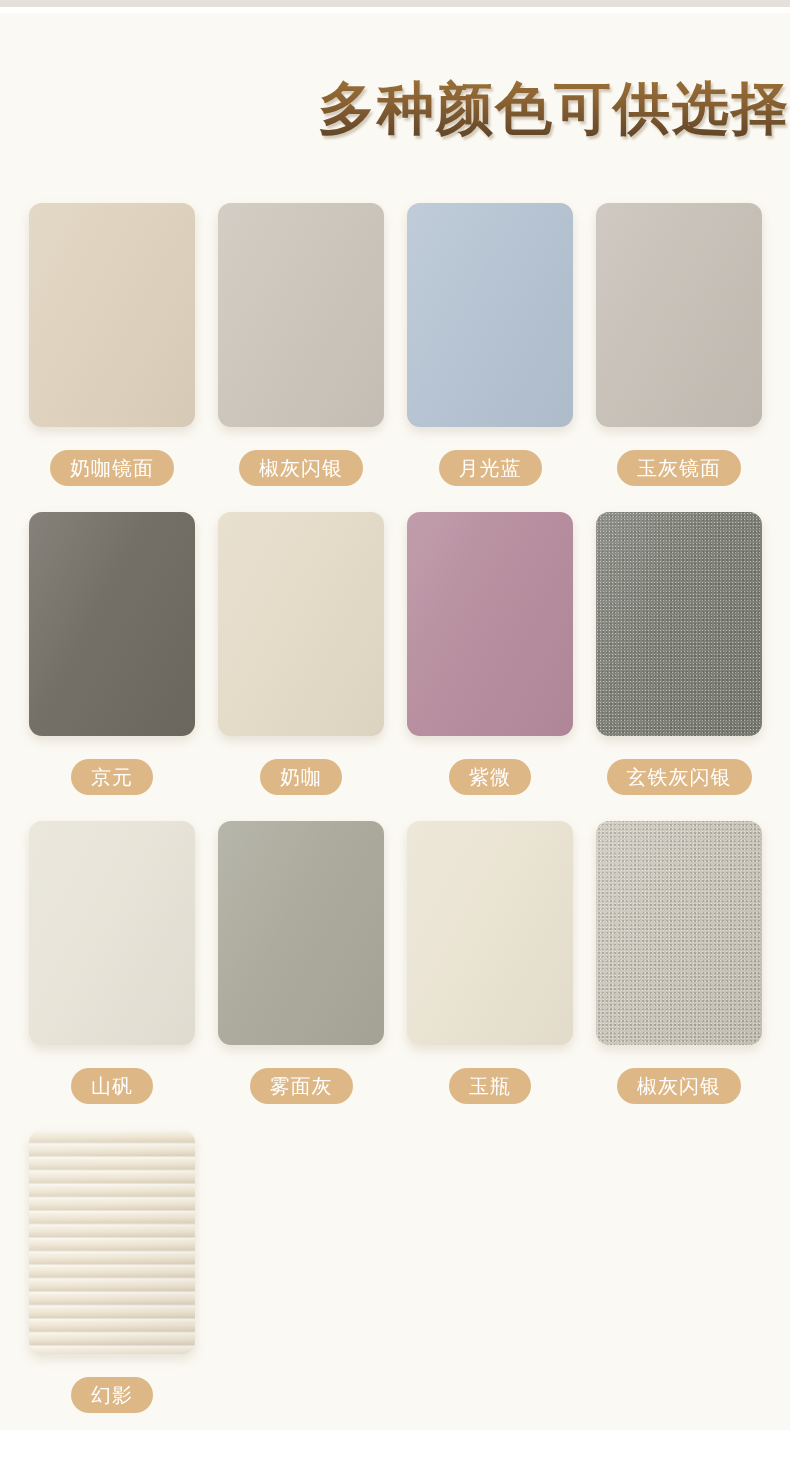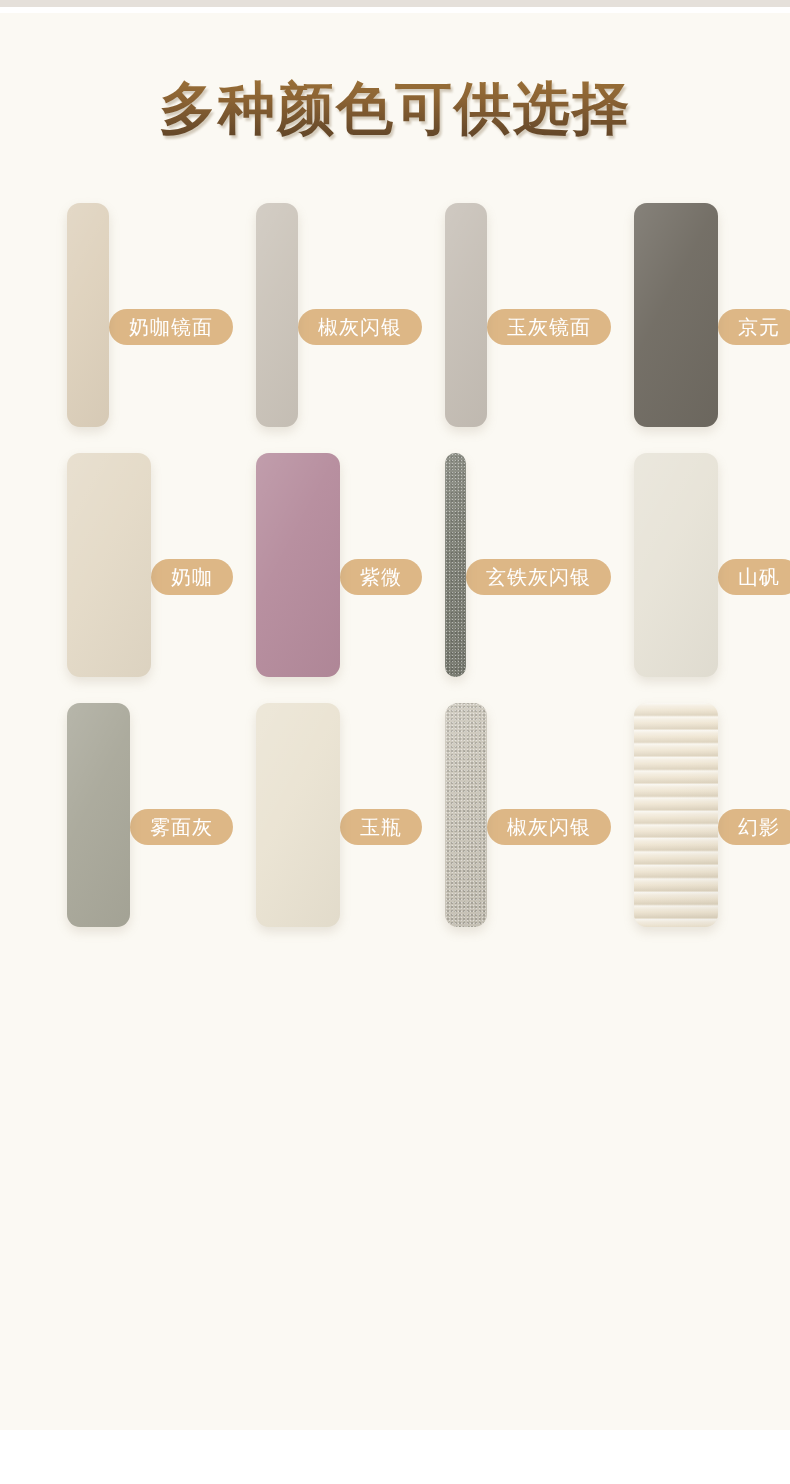--- a/index.html
+++ b/index.html
@@ -16,21 +16,21 @@
   .top-white  { position:absolute; top:7px;left:0; width:790px; height:6px;  background:#ffffff; }
 
   
   .panel {
     position:absolute; top:13px; left:0;
     width:790px; height:1417px;
     background:#fbf9f3;
   }
 
   
-  .title-wrap { position:absolute; top:62px; left:0; width:790px; text-align:center; }
+  .title-wrap { position:absolute; top:62px; left:0; width:790px; text-align:right; }
   .title {
     display:inline-block;
     font-size:57px;
     font-weight:bold;
     letter-spacing:2px;
     line-height:1.18;
     background:linear-gradient(180deg,#9c7238 0%,#8a6233 38%,#6f4f2c 75%,#5d4226 100%);
     -webkit-background-clip:text;
     background-clip:text;
     color:transparent;
@@ -41,21 +41,21 @@
   
   .grid {
     position:absolute;
     top:190px; left:29px;
     width:732px;
     display:grid;
     grid-template-columns:repeat(4, 166px);
     column-gap:23px;
     row-gap:26px;
   }
-  .cell { width:166px; display:flex; flex-direction:row; align-items:center;margin-left:38px; }
+  .cell { width:166px; display:flex; flex-direction:column; align-items:center; }
 
   .chip {
     width:166px; height:224px;
     border-radius:13px;
     box-shadow:0 5px 11px rgba(150,135,112,0.20);
     position:relative;
     overflow:hidden;
   }
   
   .chip::after{
@@ -124,20 +124,24 @@
     <div class="grid" id="swatch-grid">
         <div class="cell">
           <div class="chip" style="background: rgb(222, 209, 188);"></div>
           <div class="label">奶咖镜面</div>
         </div>
         <div class="cell">
           <div class="chip" style="background: rgb(203, 196, 186);"></div>
           <div class="label">椒灰闪银</div>
         </div>
         <div class="cell">
+          <div class="chip" style="background: rgb(180, 194, 209);"></div>
+          <div class="label">月光蓝</div>
+        </div>
+        <div class="cell">
           <div class="chip" style="background: rgb(198, 191, 182);"></div>
           <div class="label">玉灰镜面</div>
         </div>
         <div class="cell">
           <div class="chip" style="background: rgb(111, 106, 97);"></div>
           <div class="label">京元</div>
         </div>
         <div class="cell">
           <div class="chip" style="background: rgb(228, 218, 199);"></div>
           <div class="label">奶咖</div>

